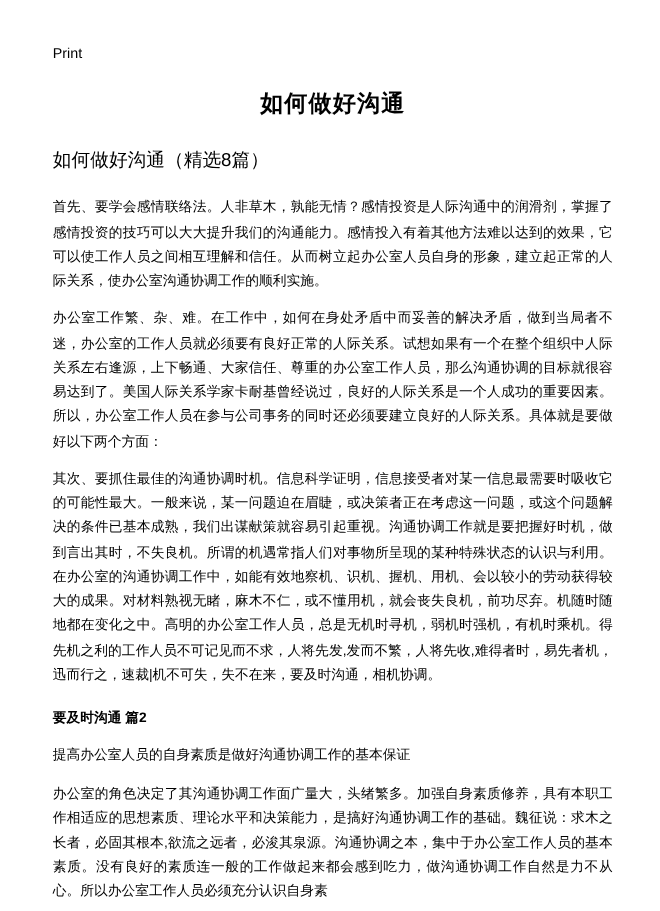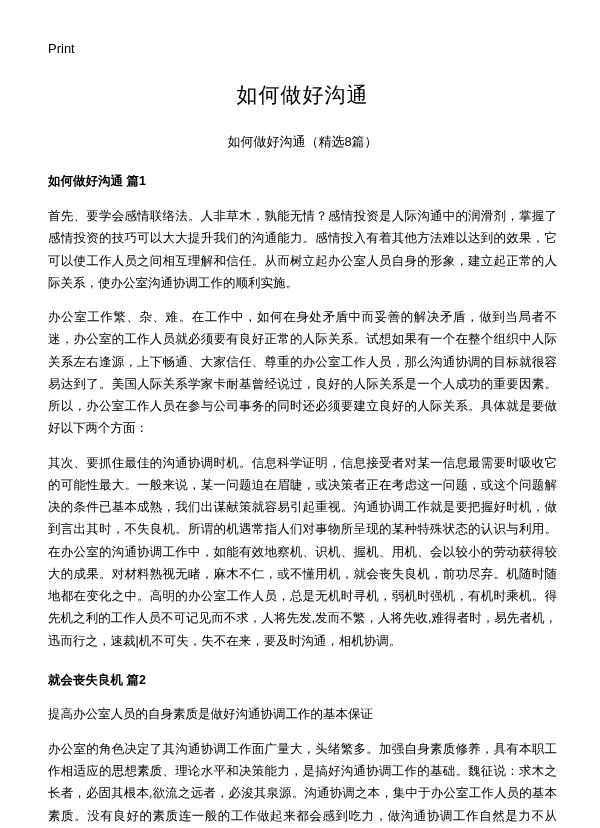--- a/index.html
+++ b/index.html
@@ -23,30 +23,29 @@
   }
   .print-label {
     font-size: 13px;
     line-height: 1;
     margin: 0 0 26px 0;
     color: #000;
   }
   .doc-title {
     text-align: center;
     font-size: 21px;
-    font-weight: normal;
+    font-weight: bold;
     letter-spacing: 1px;
     margin: 0 0 24px 0;
     line-height: 1.3;
   }
   .subtitle {
-    font-size: 13px;
+    font-size: 17px;
     margin: 0 0 18px 0;
     line-height: 1.6;
-    text-align: center;
   }
   .section-heading {
     font-size: 12.5px;
     font-weight: bold;
     margin: 18px 0 14px 0;
     line-height: 1.6;
   }
   .lead {
     font-size: 12.5px;
     margin: 0 0 14px 0;
@@ -65,25 +64,24 @@
 
 <div class="page">
 
   <div class="print-label">Print</div>
 
   <h1 class="doc-title">如何做好沟通</h1>
 
   <div class="subtitle">如何做好沟通（精选8篇）</div>
 
   <div>
-    <div class="section-heading">如何做好沟通 篇1</div>
     <p class="body-para">首先、要学会感情联络法。人非草木，孰能无情？感情投资是人际沟通中的润滑剂，掌握了感情投资的技巧可以大大提升我们的沟通能力。感情投入有着其他方法难以达到的效果，它可以使工作人员之间相互理解和信任。从而树立起办公室人员自身的形象，建立起正常的人际关系，使办公室沟通协调工作的顺利实施。</p>
     <p class="body-para">办公室工作繁、杂、难。在工作中，如何在身处矛盾中而妥善的解决矛盾，做到当局者不迷，办公室的工作人员就必须要有良好正常的人际关系。试想如果有一个在整个组织中人际关系左右逢源，上下畅通、大家信任、尊重的办公室工作人员，那么沟通协调的目标就很容易达到了。美国人际关系学家卡耐基曾经说过，良好的人际关系是一个人成功的重要因素。所以，办公室工作人员在参与公司事务的同时还必须要建立良好的人际关系。具体就是要做好以下两个方面：</p>
     <p class="body-para">其次、要抓住最佳的沟通协调时机。信息科学证明，信息接受者对某一信息最需要时吸收它的可能性最大。一般来说，某一问题迫在眉睫，或决策者正在考虑这一问题，或这个问题解决的条件已基本成熟，我们出谋献策就容易引起重视。沟通协调工作就是要把握好时机，做到言出其时，不失良机。所谓的机遇常指人们对事物所呈现的某种特殊状态的认识与利用。在办公室的沟通协调工作中，如能有效地察机、识机、握机、用机、会以较小的劳动获得较大的成果。对材料熟视无睹，麻木不仁，或不懂用机，就会丧失良机，前功尽弃。机随时随地都在变化之中。高明的办公室工作人员，总是无机时寻机，弱机时强机，有机时乘机。得先机之利的工作人员不可记见而不求，人将先发,发而不繁，人将先收,难得者时，易先者机，迅而行之，速裁|机不可失，失不在来，要及时沟通，相机协调。</p>
   </div>
 
   <div>
-    <div class="section-heading">就会丧失良机 篇2</div>
+    <div class="section-heading">要及时沟通 篇2</div>
     <div class="lead">提高办公室人员的自身素质是做好沟通协调工作的基本保证</div>
     <p class="body-para">办公室的角色决定了其沟通协调工作面广量大，头绪繁多。加强自身素质修养，具有本职工作相适应的思想素质、理论水平和决策能力，是搞好沟通协调工作的基础。魏征说：求木之长者，必固其根本,欲流之远者，必浚其泉源。沟通协调之本，集中于办公室工作人员的基本素质。没有良好的素质连一般的工作做起来都会感到吃力，做沟通协调工作自然是力不从心。所以办公室工作人员必须充分认识自身素</p>
   </div>
 
 </div>
 
 </body></html>

